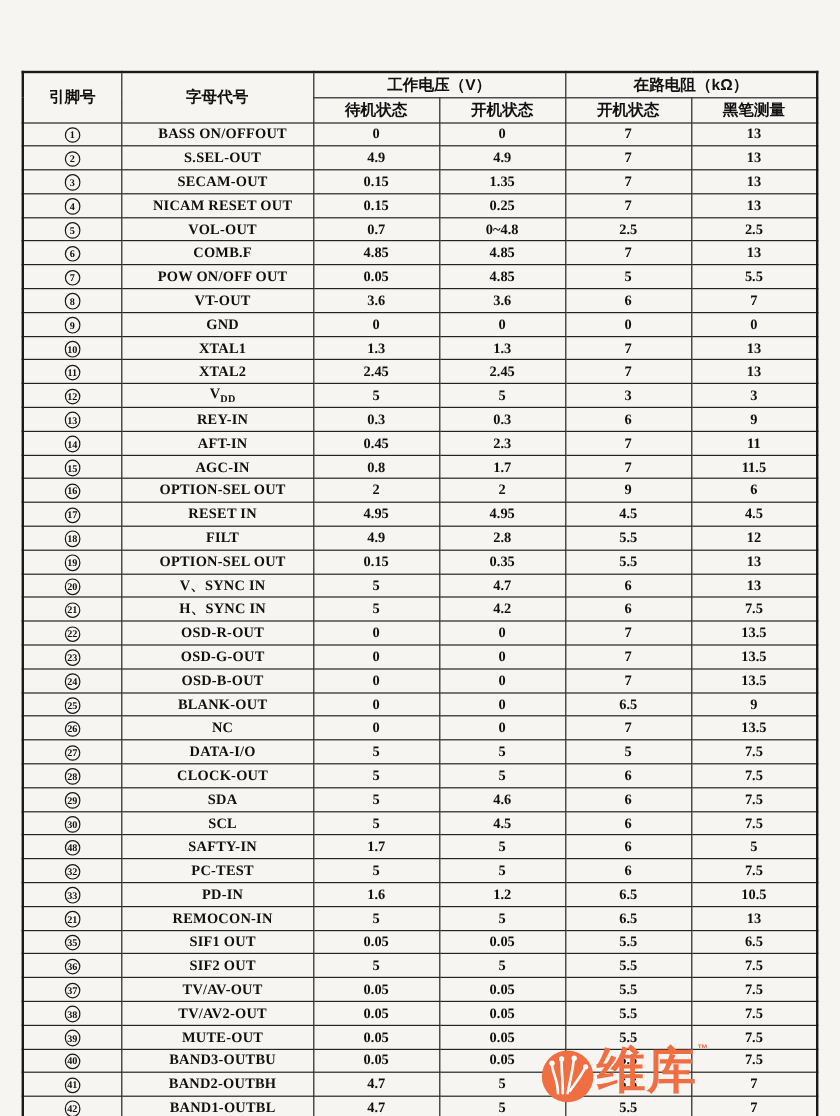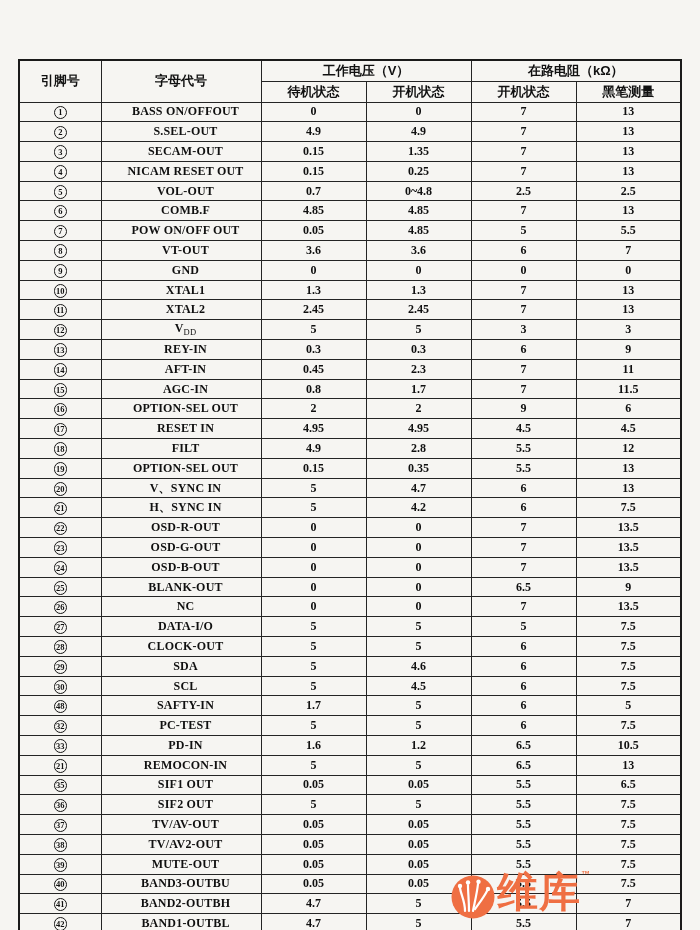--- a/index.html
+++ b/index.html
@@ -30,21 +30,21 @@
     font-weight:700;font-size:13px;color:#111;
   }
   .pin-table tbody tr{height:19.8px;}
   .pin-table tbody td{
     font-size:12px;font-weight:600;color:#101010;
   }
   td.code-cell{
     text-align:center;padding-left:9px;
     font-weight:700;font-size:12px;letter-spacing:0.2px;
   }
-  td.code-cell sub{font-size:8.5px;font-weight:400;}
+  td.code-cell sub{font-size:8.5px;font-weight:700;}
   .pin-circle{
     display:inline-flex;align-items:center;justify-content:center;
     width:13.5px;height:13.5px;border:1px solid #161616;border-radius:50%;
     font-size:8.5px;font-weight:600;line-height:1;
     font-family:"Liberation Serif","DejaVu Serif",serif;
     box-sizing:border-box;
   }
   
   .watermark{
     position:absolute;left:451px;top:867px;width:246px;height:62px;

